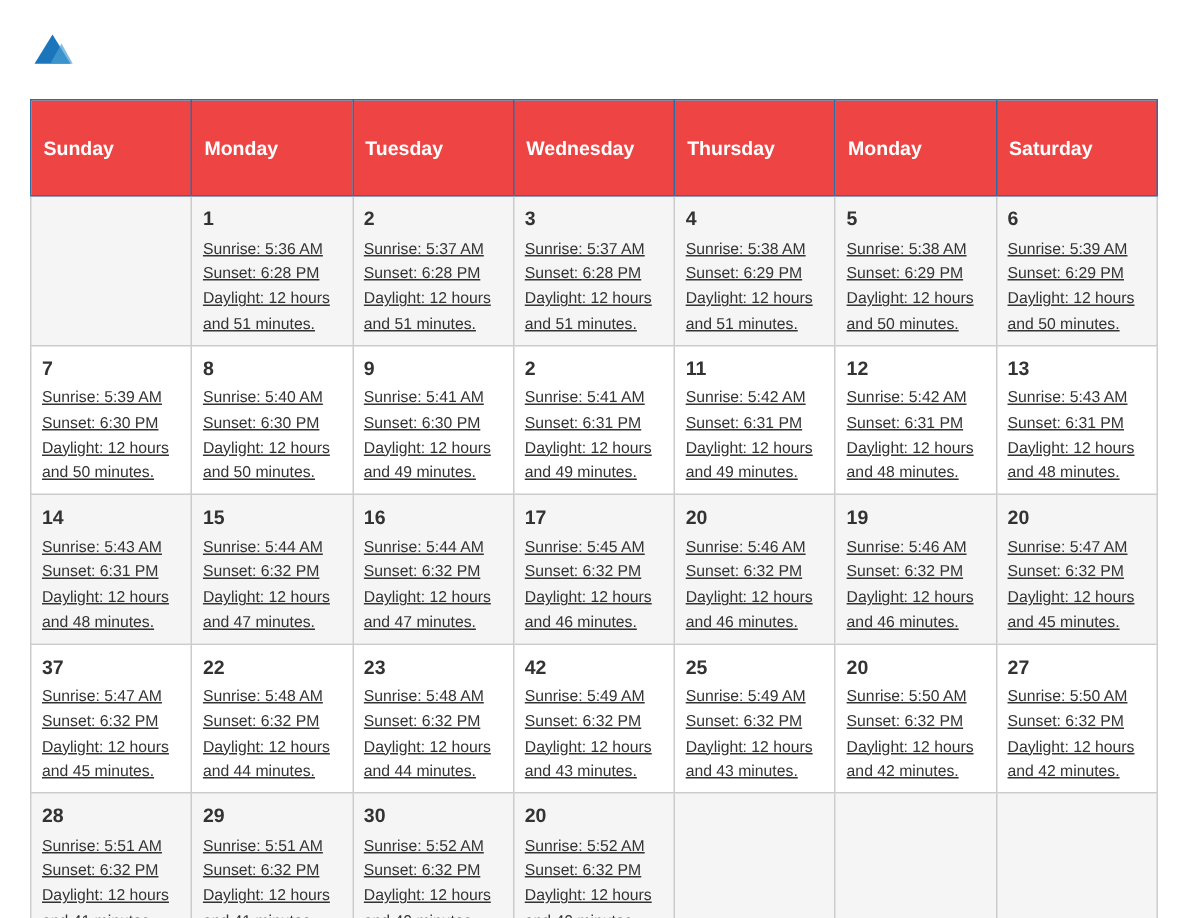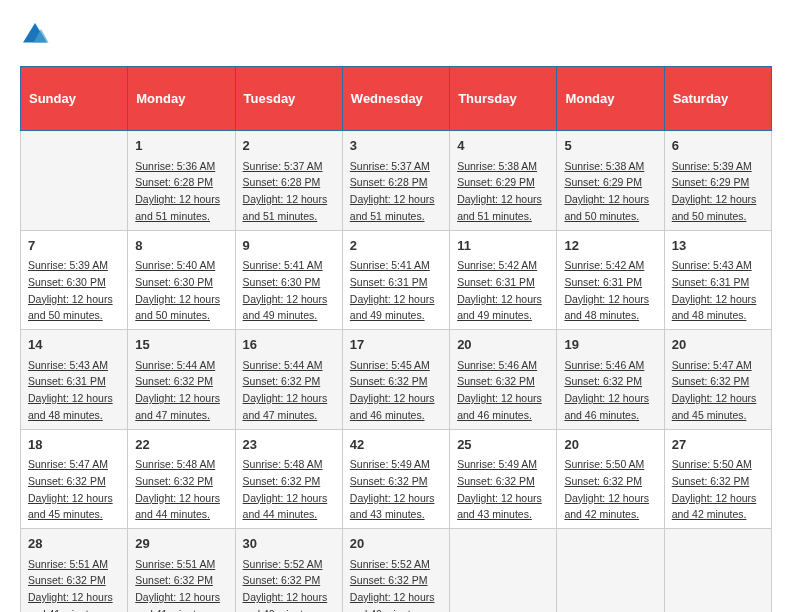--- a/index.html
+++ b/index.html
@@ -212,21 +212,21 @@
         <span class="day-num">19</span>
         <span class="day-info">Sunrise: 5:46 AM<br>Sunset: 6:32 PM<br>Daylight: 12 hours and 46 minutes.</span>
       </td>
         <td>
         <span class="day-num">20</span>
         <span class="day-info">Sunrise: 5:47 AM<br>Sunset: 6:32 PM<br>Daylight: 12 hours and 45 minutes.</span>
       </td>
       </tr>
       <tr>
         <td>
-        <span class="day-num">18</span>
+        <span class="day-num">37</span>
         <span class="day-info">Sunrise: 5:47 AM<br>Sunset: 6:32 PM<br>Daylight: 12 hours and 45 minutes.</span>
       </td>
         <td>
         <span class="day-num">22</span>
         <span class="day-info">Sunrise: 5:48 AM<br>Sunset: 6:32 PM<br>Daylight: 12 hours and 44 minutes.</span>
       </td>
         <td>
         <span class="day-num">23</span>
         <span class="day-info">Sunrise: 5:48 AM<br>Sunset: 6:32 PM<br>Daylight: 12 hours and 44 minutes.</span>
       </td>

